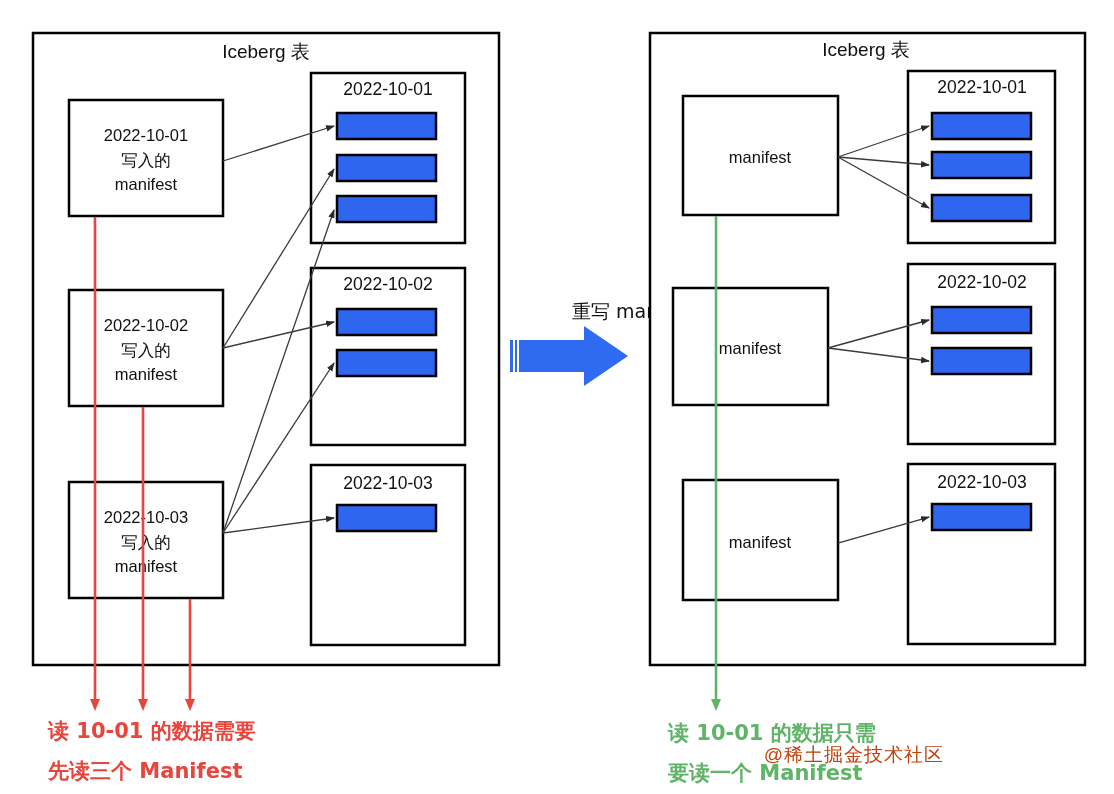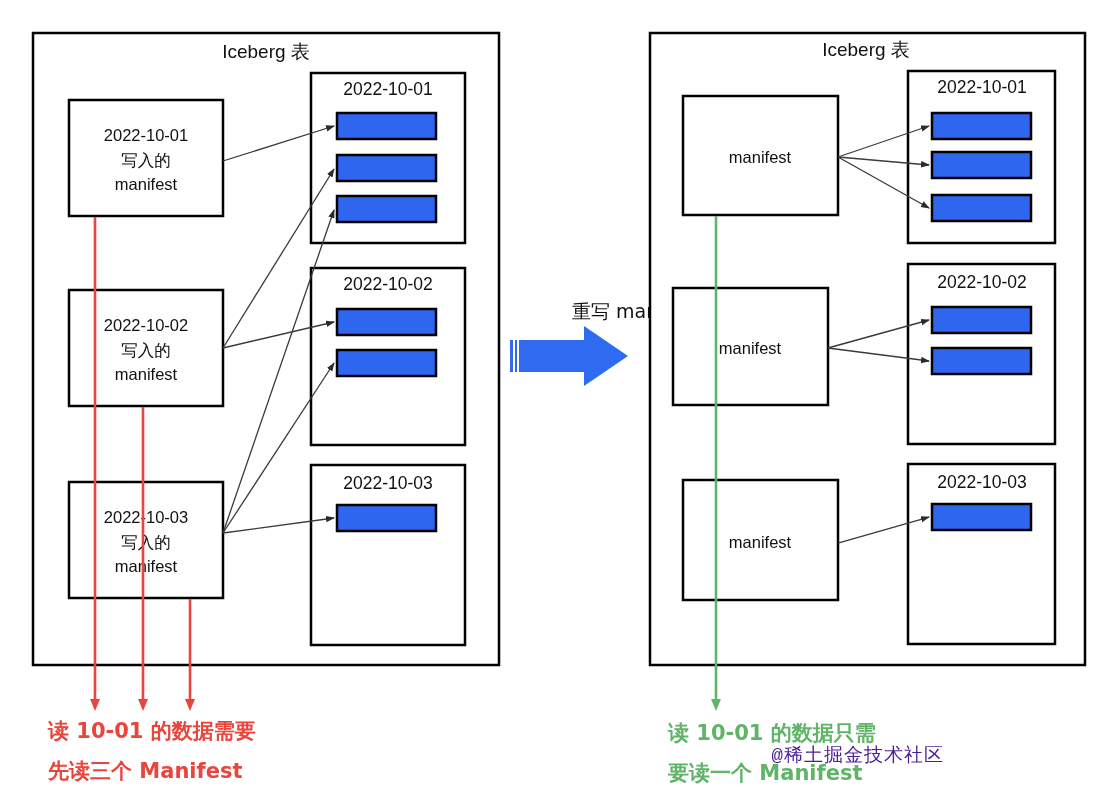--- a/index.html
+++ b/index.html
@@ -1,22 +1,22 @@
 <!DOCTYPE html>
 <html><head>
 <meta charset="utf-8">
 <style>
   html,body{margin:0;padding:0;background:#ffffff;}
   body{width:1114px;height:794px;position:relative;overflow:hidden;
        font-family:"Liberation Sans","DejaVu Sans",sans-serif;}
   #stage{position:absolute;left:0;top:0;width:960px;height:794px;}
   svg#diagram{position:absolute;left:0;top:0;width:1114px;height:794px;}
   .box-text{font-family:"Liberation Sans","DejaVu Sans",sans-serif;fill:#111111;}
-  .watermark{position:absolute;right:16px;top:742px;color:#4c1d95;font-size:19px;
-             letter-spacing:1px;font-family:Liberation Mono, monospace;text-align:right;}
+  .watermark{position:absolute;right:16px;top:742px;color:#c2410c;font-size:19px;
+             letter-spacing:1px;font-family:Liberation Sans, sans-serif;text-align:right;}
 </style>
 </head>
 <body>
 
 <div id="stage">
 
 <svg id="diagram" viewBox="0 0 1114 794" xmlns="http://www.w3.org/2000/svg">
 
   <defs>
     <marker id="ah" markerWidth="9" markerHeight="9" refX="8" refY="3.2" orient="auto" markerUnits="userSpaceOnUse">

